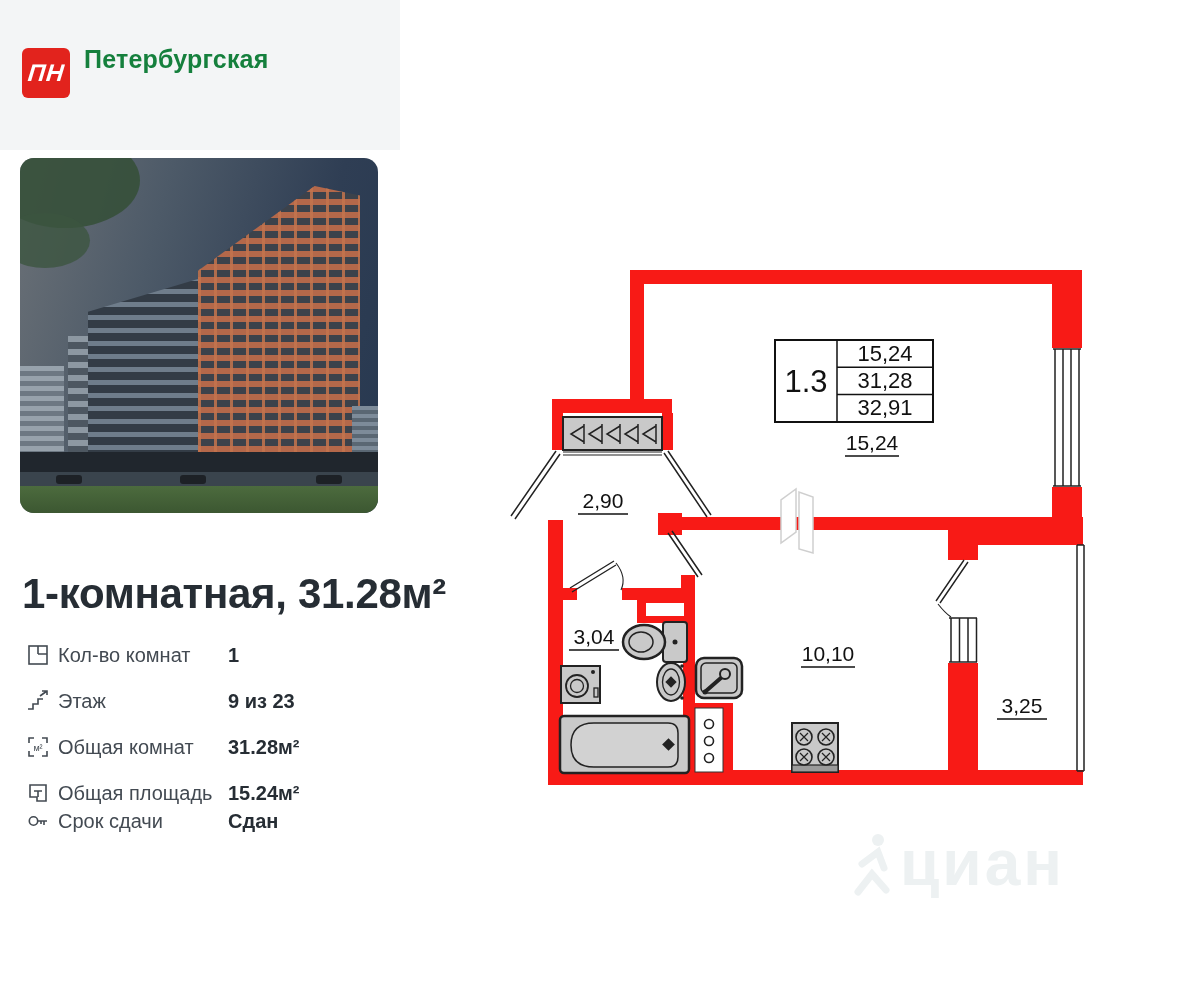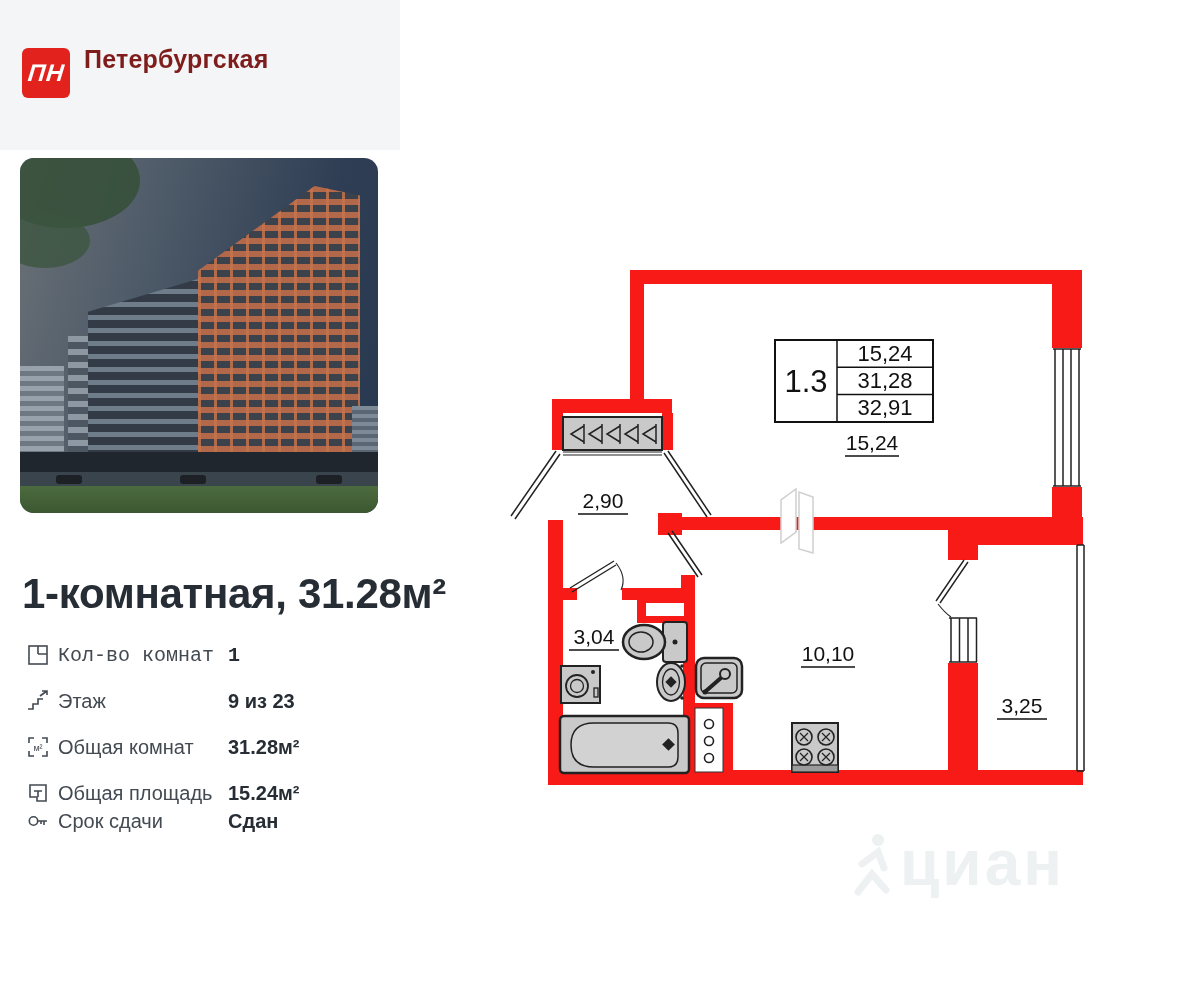--- a/index.html
+++ b/index.html
@@ -6,21 +6,21 @@
   body{
     width:1200px;height:1000px;position:relative;background:#ffffff;
     font-family:"Liberation Sans",sans-serif;color:#2a3137;overflow:hidden;
   }
   .abs{position:absolute;}
   
   .header-band{left:0;top:0;width:400px;height:150px;background:#f3f5f6;}
   .logo-box{left:22px;top:48px;width:48px;height:50px;background:#e2231d;border-radius:6px;
     display:flex;align-items:center;justify-content:center;}
   .logo-mark{color:#fff;font-weight:700;font-style:italic;font-size:24px;transform:skewX(-6deg);letter-spacing:1px;}
-  .brand-name{left:84px;top:46px;font-size:25px;font-weight:700;line-height:27px;color:#7f1d1d;letter-spacing:0.2px;}
+  .brand-name{left:84px;top:46px;font-size:25px;font-weight:700;line-height:27px;color:#15803d;letter-spacing:0.2px;}
   .photo{left:20px;top:158px;width:358px;height:355px;border-radius:14px;overflow:hidden;
     background:linear-gradient(105deg,#6b7177 0%,#4d5a68 34%,#2f3e54 72%,#273850 100%);}
   .photo .layer{position:absolute;}
   .tree1{left:-30px;top:-25px;width:150px;height:95px;background:#36503a;border-radius:50%;opacity:.9;}
   .tree2{left:-20px;top:55px;width:90px;height:55px;background:#3c5540;border-radius:50%;opacity:.8;}
   .tower-far{left:0;top:208px;width:44px;height:130px;background:repeating-linear-gradient(180deg,#97a2ac 0 5px,#6d7883 5px 10px);}
   .tower-left{left:48px;top:178px;width:100px;height:162px;
     background:repeating-linear-gradient(180deg,#8d98a2 0 6px,#4d5761 6px 13px);}
   .face-gray{left:68px;top:118px;width:120px;height:224px;clip-path:polygon(0 16%,100% 0,100% 100%,0 100%);
     background:repeating-linear-gradient(180deg,#6f7d8b 0 5px,#333c46 5px 13px);}
@@ -66,21 +66,21 @@
   <div class="layer lawn"></div>
   <div class="layer car" style="left:36px;"></div>
   <div class="layer car" style="left:160px;"></div>
   <div class="layer car" style="left:296px;"></div>
   <div class="layer tree1"></div>
   <div class="layer tree2"></div>
 </div>
 
 <div class="abs page-title">1-комнатная, 31.28м²</div>
 
-<div class="abs spec-row" style="top:641px;font-family:Liberation Mono, monospace;">
+<div class="abs spec-row" style="top:641px;">
   <svg class="spec-icon" viewBox="0 0 24 24" fill="none" stroke="#434a52" stroke-width="1.6">
     <rect x="3" y="3" width="18" height="18"></rect>
       <path d="M12,3 v8 M12,11 h9"></path>
   </svg>
   <span class="spec-label">Кол-во комнат</span>
   <span class="spec-value">1</span>
 </div>
 <div class="abs spec-row" style="top:687px;">
   <svg class="spec-icon" viewBox="0 0 24 24" fill="none" stroke="#434a52" stroke-width="1.6">
     <path d="M2,20 h5 v-5 h5 v-5 h5"></path>

